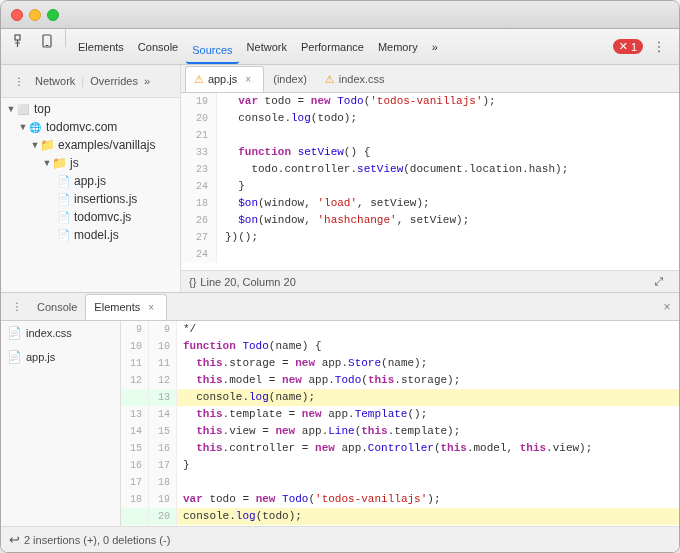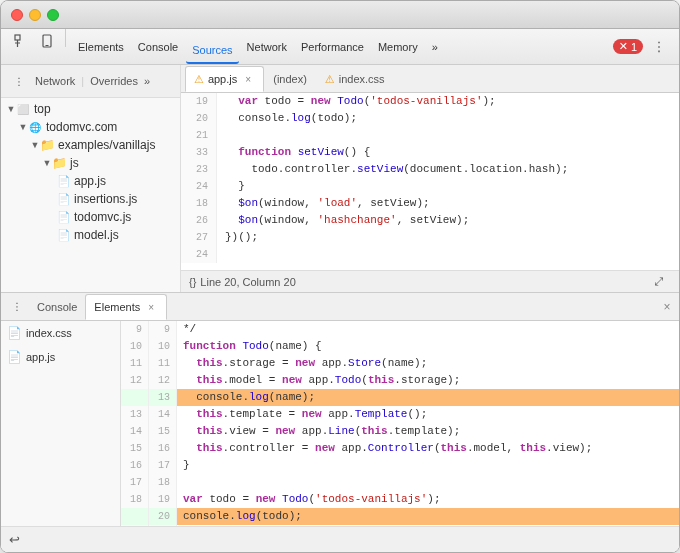--- a/index.html
+++ b/index.html
@@ -418,21 +418,21 @@
       background: #fafafa;
       border-right: 1px solid #eee;
       user-select: none;
     }
     .diff-content {
       display: table-cell;
       padding-left: 6px;
       white-space: pre;
       color: #333;
     }
-    .diff-line.added .diff-content { background: #fdba74; }
+    .diff-line.added .diff-content { background: #fef9c3; }
     .diff-line.added .diff-num-old,
     .diff-line.added .diff-num-new { background: #e6ffed; }
 
     .changes-footer {
       height: 26px;
       background: #f0f0f0;
       border-top: 1px solid #ddd;
       display: flex;
       align-items: center;
       padding: 0 8px;
@@ -727,16 +727,17 @@
             <span class="diff-num-new">21</span>
             <span class="diff-content"></span>
           </div>
 
         </div>
       </div>
     </div>
 
     <div class="changes-footer">
       <span class="undo-icon">↩</span>
+      <span>2 insertions (+), 0 deletions (-)</span>
     </div>
   </div>
 
 </div>
 
 </body></html>

